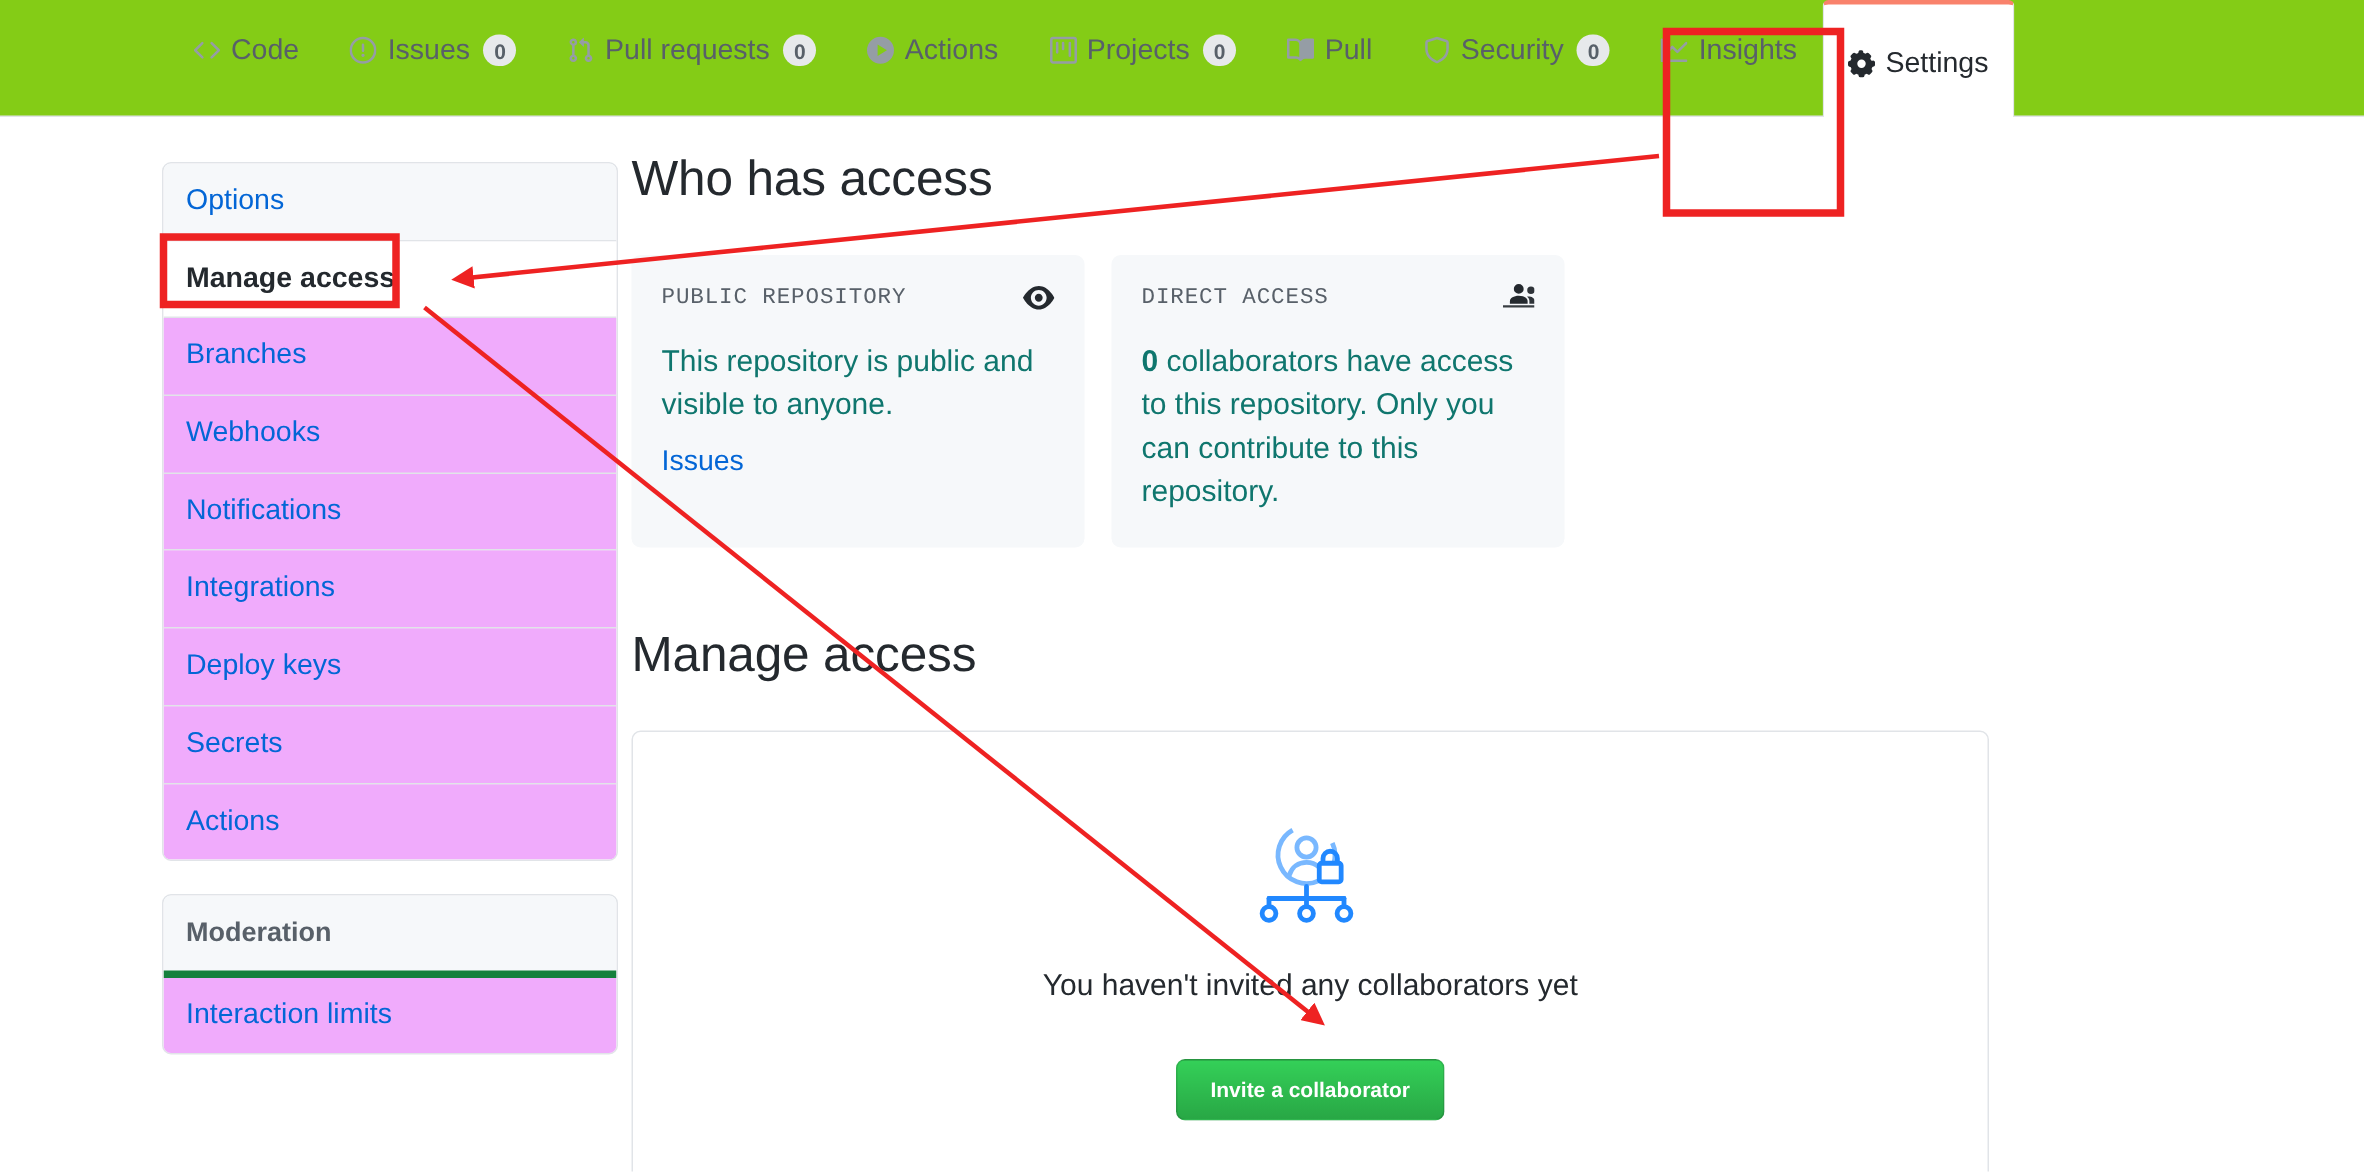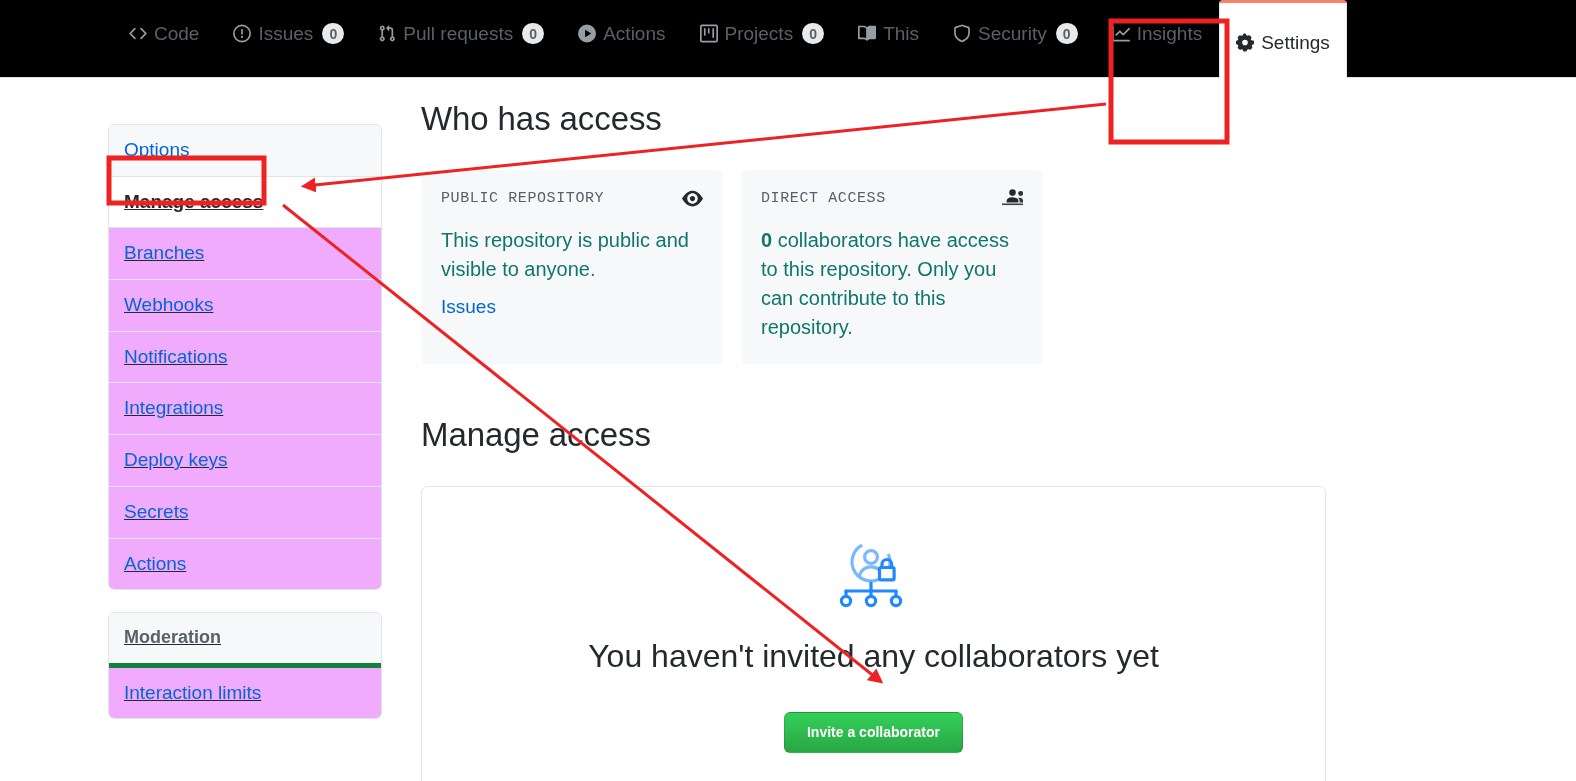--- a/index.html
+++ b/index.html
@@ -17,21 +17,21 @@
     overflow: hidden;
     position: relative;
   }
 
   
   .repo-nav {
     position: absolute;
     left: 0; top: 0;
     width: 1576px;
     height: 78px;
-    background: #000000;
+    background: #84cc16;
     border-bottom: 1px solid #e1e4e8;
   }
   .repo-nav-inner {
     position: absolute;
     left: 112px;
     top: 0;
     height: 77px;
     display: flex;
     align-items: flex-start;
   }
@@ -91,23 +91,22 @@
   .page {
     position: absolute;
     left: 0; top: 78px;
     width: 1576px;
   }
 
   
   .sidebar {
     position: absolute;
     left: 108px;
-    top: 46px;
-    width: 274px;
-    text-decoration: underline;
+    top: 30px;
+    width: 304px;
   }
   .menu {
     border: 1px solid #e1e4e8;
     border-radius: 6px;
     overflow: hidden;
     background: #fff;
   }
   .menu + .menu { margin-top: 22px; }
   .menu-item {
     display: block;
@@ -208,21 +207,21 @@
     background: #fff;
     height: 314px;
     display: flex;
     flex-direction: column;
     align-items: center;
     justify-content: center;
     padding-top: 6px;
   }
   .blankslate-graphic { margin-bottom: 22px; }
   .blankslate-heading {
-    font-size: 32px;
+    font-size: 20px;
     font-weight: normal;
     color: #24292e;
     margin: 0 0 36px 0;
     line-height: 1.25;
   }
   .btn-primary {
     display: inline-block;
     padding: 11px 22px;
     font-size: 14px;
     font-weight: bold;
@@ -292,21 +291,21 @@
         </span>
         <span class="tab-label">Projects</span>
         <span class="counter">0</span>
       </div>
       <div class="nav-tab">
         <span class="nav-icon">
           <svg width="19" height="19" viewBox="0 0 16 16" fill="currentColor">
             <path d="M0 1.75A.75.75 0 0 1 .75 1h4.253c1.227 0 2.317.59 3 1.501A3.744 3.744 0 0 1 11.006 1h4.245a.75.75 0 0 1 .75.75v10.5a.75.75 0 0 1-.75.75h-4.507a2.25 2.25 0 0 0-1.591.659l-.622.621a.75.75 0 0 1-1.06 0l-.622-.621A2.25 2.25 0 0 0 5.258 13H.75a.75.75 0 0 1-.75-.75V1.75zm8.755 3a2.25 2.25 0 0 1 2.25-2.25H14.5v9h-3.757c-.71 0-1.4.201-1.992.572l.004-7.322zm-1.504 7.324l.004-5.073-.002-2.253A2.25 2.25 0 0 0 5.003 2.5H1.5v9h3.757a3.75 3.75 0 0 1 1.994.574z"></path>
           </svg>
         </span>
-        <span class="tab-label">This</span>
+        <span class="tab-label">Pull</span>
       </div>
       <div class="nav-tab">
         <span class="nav-icon">
           <svg width="19" height="19" viewBox="0 0 16 16" fill="currentColor">
             <path d="M7.467.133a1.748 1.748 0 0 1 1.066 0l5.25 1.68A1.75 1.75 0 0 1 15 3.48V7c0 1.566-.32 3.182-1.303 4.682-.983 1.498-2.585 2.813-5.032 3.855a1.7 1.7 0 0 1-1.33 0c-2.447-1.042-4.049-2.357-5.032-3.855C1.32 10.182 1 8.566 1 7V3.48a1.75 1.75 0 0 1 1.217-1.667l5.25-1.68zm.61 1.429a.25.25 0 0 0-.153 0l-5.25 1.68a.25.25 0 0 0-.174.238V7c0 1.358.275 2.666 1.057 3.86.784 1.194 2.121 2.34 4.366 3.297a.2.2 0 0 0 .154 0c2.245-.956 3.582-2.104 4.366-3.298C13.225 9.666 13.5 8.358 13.5 7V3.48a.25.25 0 0 0-.174-.237l-5.25-1.68z"></path>
           </svg>
         </span>
         <span class="tab-label">Security</span>
         <span class="counter">0</span>
       </div>

